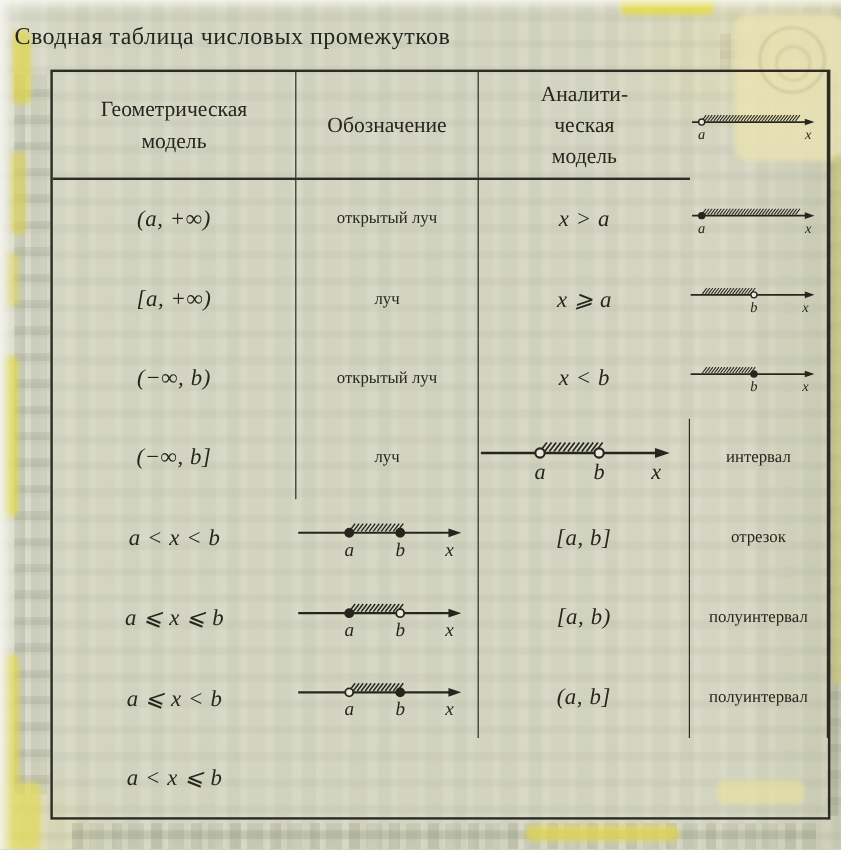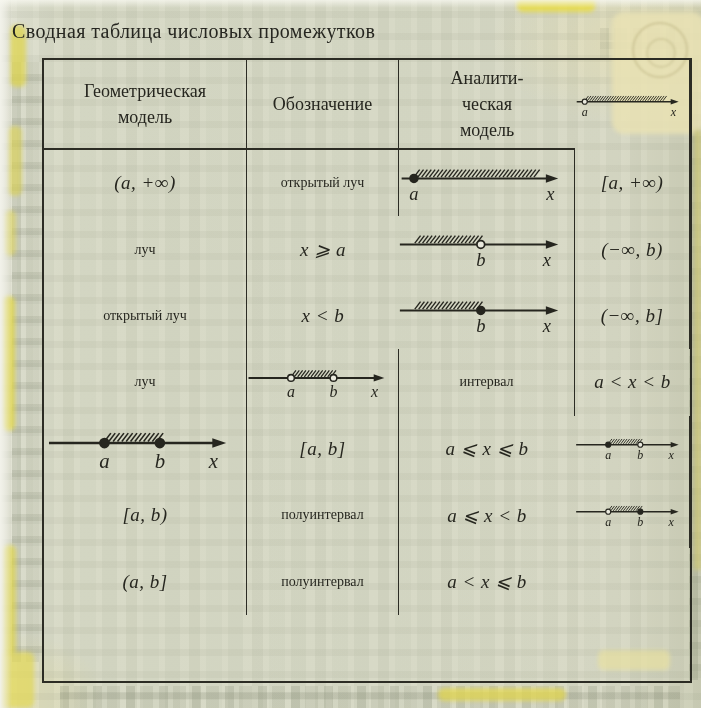--- a/index.html
+++ b/index.html
@@ -139,20 +139,21 @@
           </g>
           <line x1="3" y1="22" x2="170" y2="22" stroke="#26261f" stroke-width="2.4"></line>
           <polygon points="181,22 167,17.2 167,26.8" fill="#26261f"></polygon>
           <circle cx="17" cy="22" r="4.4" fill="#e9e9dd" stroke="#26261f" stroke-width="2"></circle>
           <text x="17" y="47" text-anchor="middle">a</text>
           <text x="172" y="47" text-anchor="middle">x</text>
         </svg>
     </div>
     <div class="cell math sep-r">(a, +∞)</div>
     <div class="cell iname sep-r">открытый луч</div>
+    <div class="cell math">x &gt; a</div>
 
     <div class="cell geo sep-r">
       <svg class="geo-svg" viewBox="0 0 199 52">
           <g stroke="#26261f" stroke-width="1.6">
             <line x1="17" y1="20.5" x2="23.5" y2="12"></line>
             <line x1="21.4" y1="20.5" x2="27.9" y2="12"></line>
             <line x1="25.799999999999997" y1="20.5" x2="32.3" y2="12"></line>
             <line x1="30.199999999999996" y1="20.5" x2="36.699999999999996" y2="12"></line>
             <line x1="34.599999999999994" y1="20.5" x2="41.099999999999994" y2="12"></line>
             <line x1="38.99999999999999" y1="20.5" x2="45.49999999999999" y2="12"></line>
@@ -306,20 +307,21 @@
           <line x1="2" y1="22" x2="170" y2="22" stroke="#26261f" stroke-width="2.4"></line>
           <polygon points="181,22 167,17.2 167,26.8" fill="#26261f"></polygon>
           <circle cx="58" cy="22" r="4.4" fill="#26261f" stroke="#26261f" stroke-width="2"></circle>
           <text x="58" y="47" text-anchor="middle">a</text>
           <circle cx="114" cy="22" r="4.4" fill="#26261f" stroke="#26261f" stroke-width="2"></circle>
           <text x="114" y="47" text-anchor="middle">b</text>
           <text x="168" y="47" text-anchor="middle">x</text>
         </svg>
     </div>
     <div class="cell math sep-r">[a, b]</div>
+    <div class="cell iname sep-r">отрезок</div>
     <div class="cell math">a ⩽ x ⩽ b</div>
 
     <div class="cell geo sep-r">
       <svg class="geo-svg" viewBox="0 0 199 52">
           <g stroke="#26261f" stroke-width="1.6">
             <line x1="58" y1="20.5" x2="64.5" y2="12"></line>
             <line x1="62.4" y1="20.5" x2="68.9" y2="12"></line>
             <line x1="66.8" y1="20.5" x2="73.3" y2="12"></line>
             <line x1="71.2" y1="20.5" x2="77.7" y2="12"></line>
             <line x1="75.60000000000001" y1="20.5" x2="82.10000000000001" y2="12"></line>

